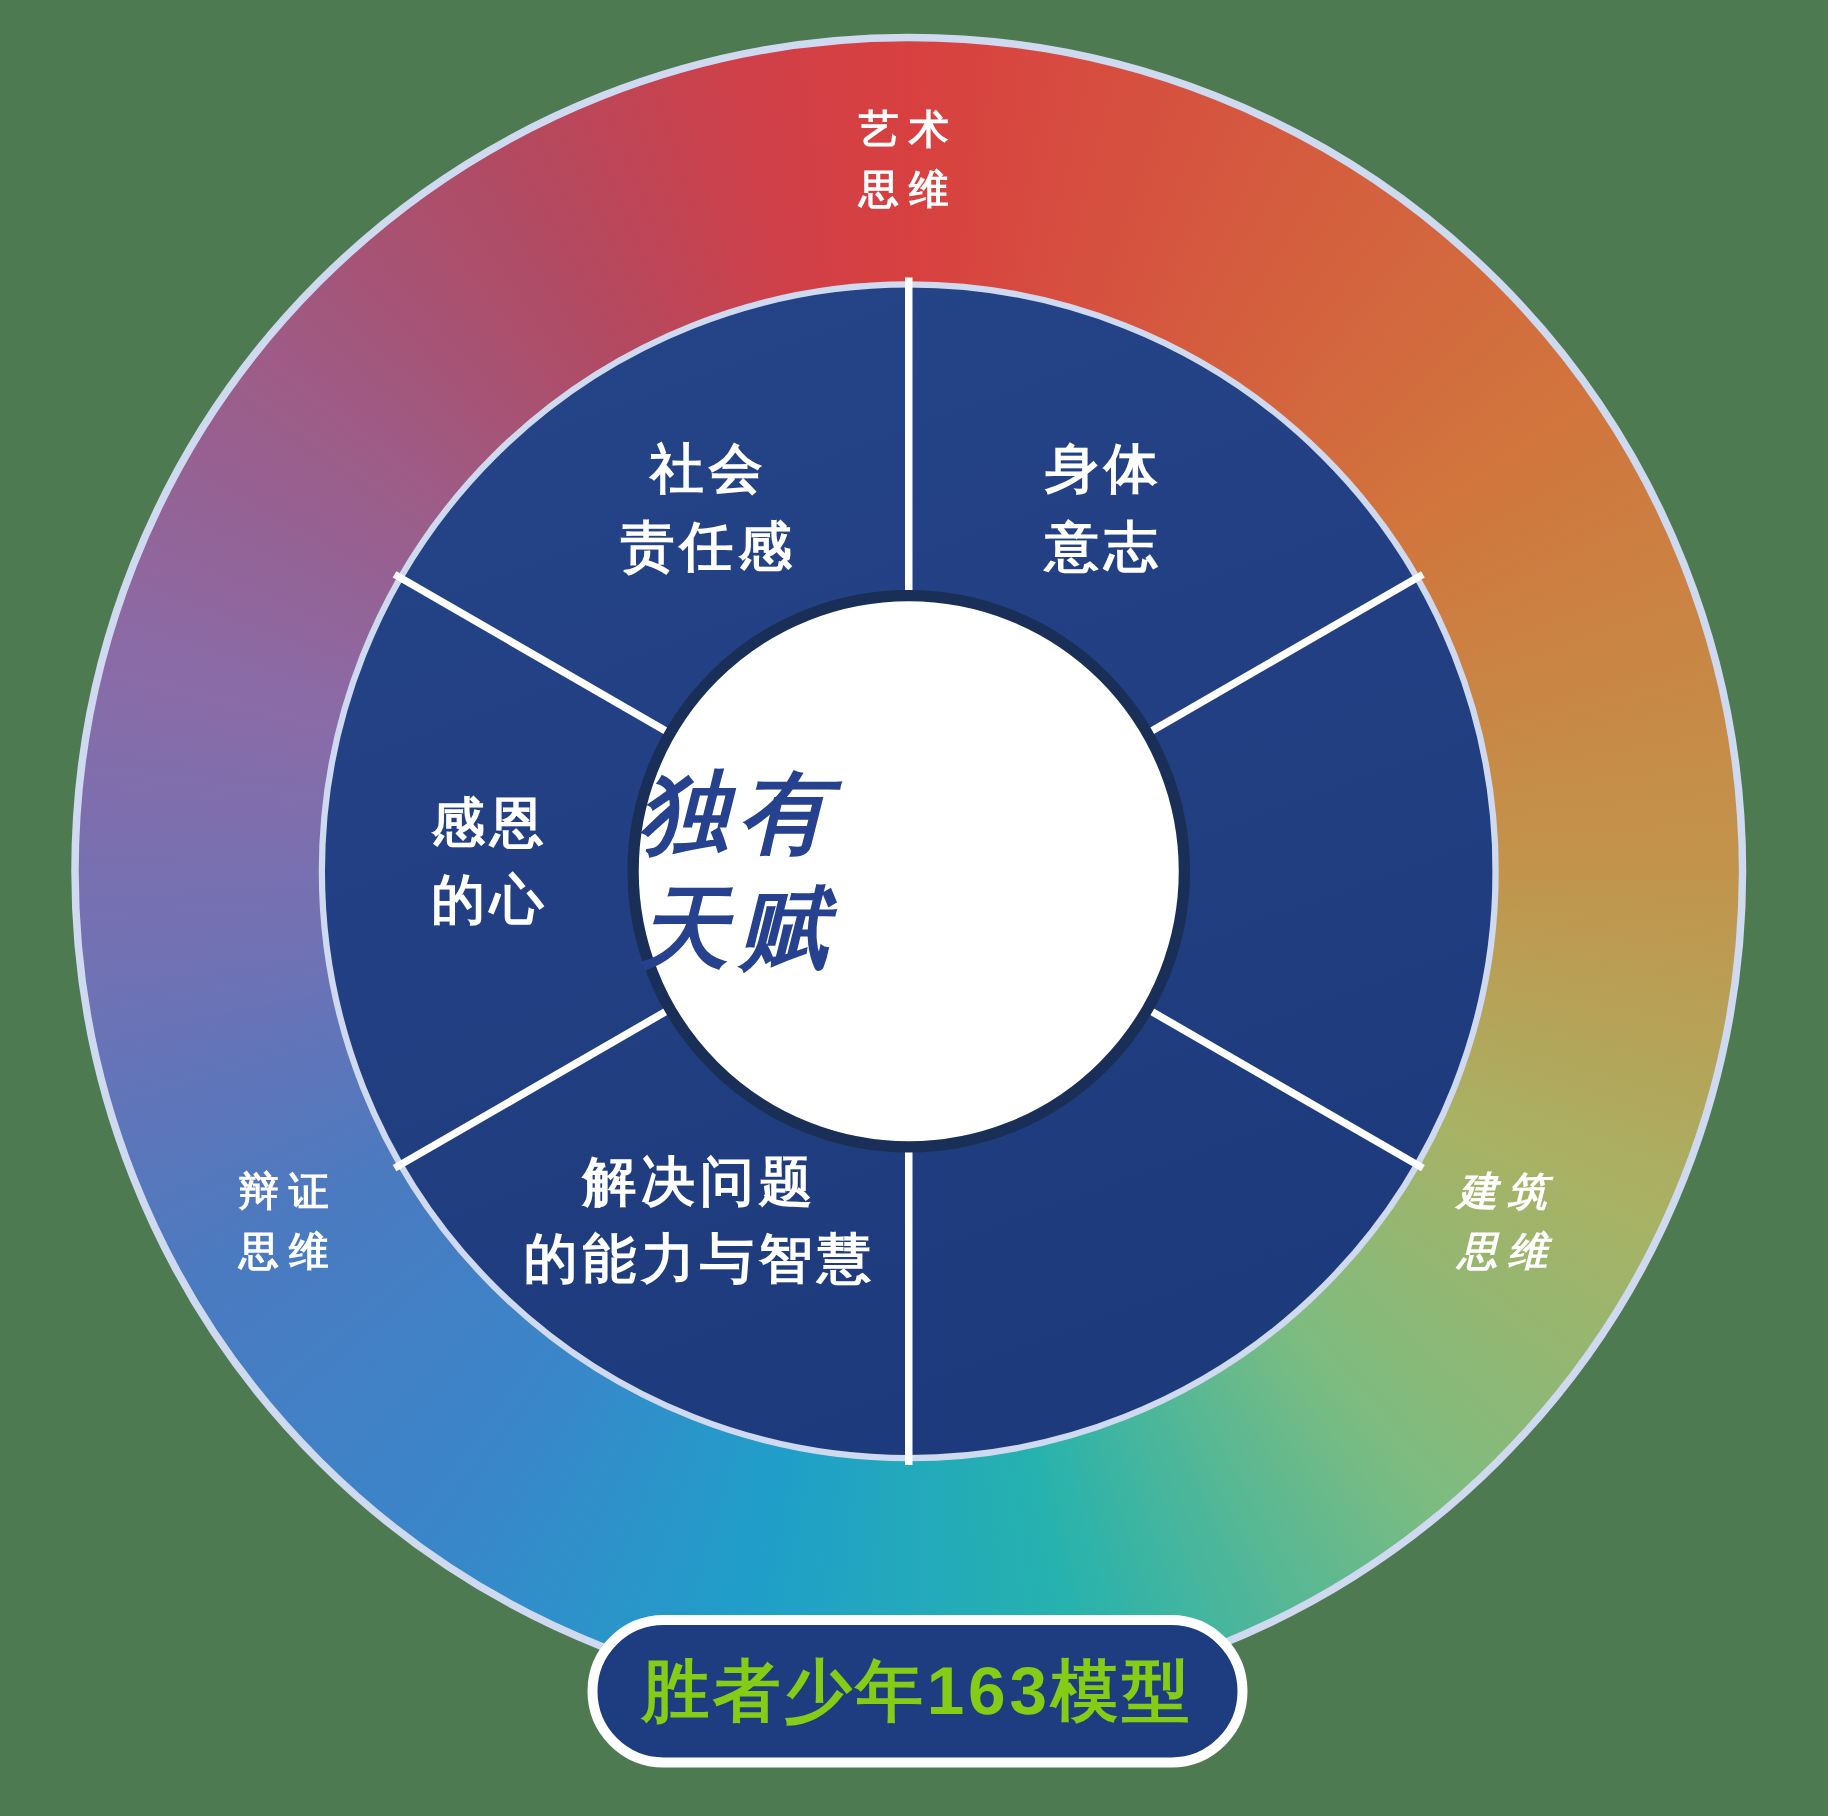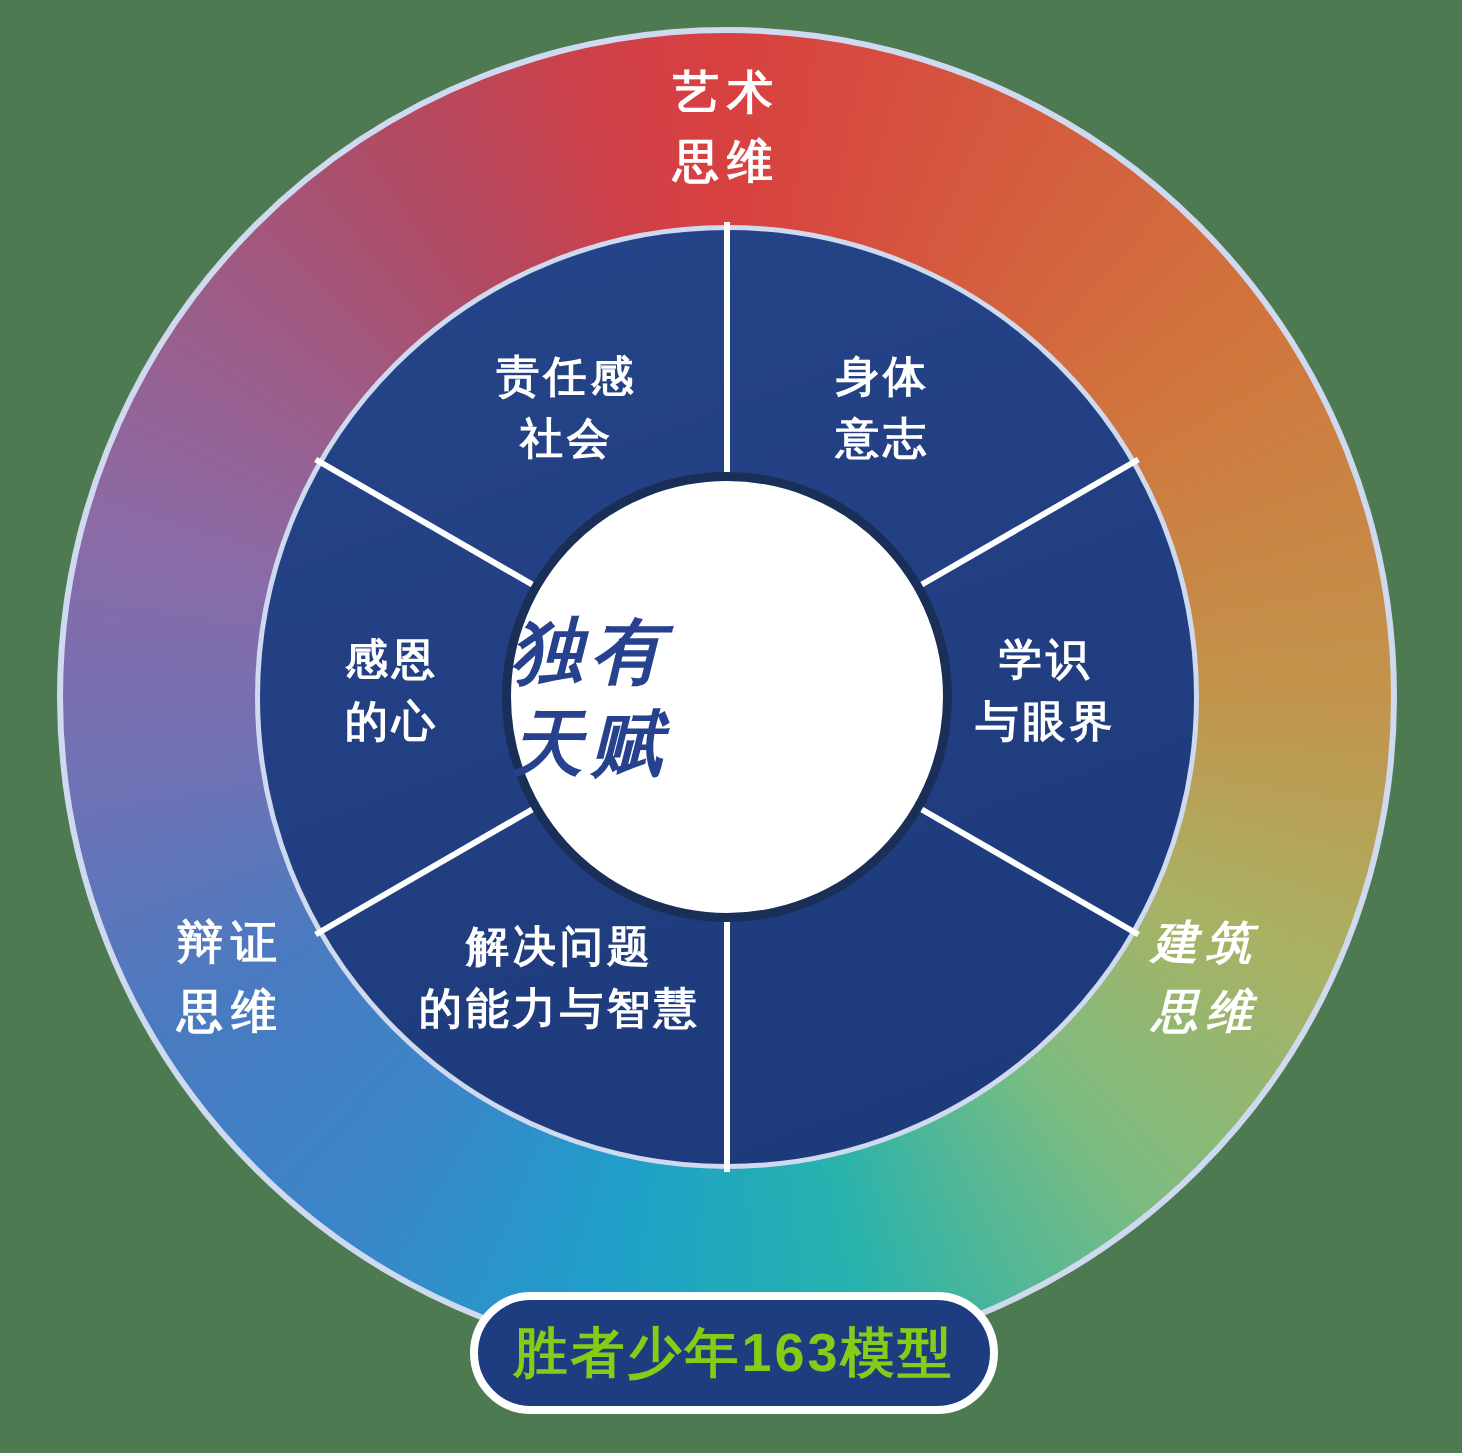--- a/index.html
+++ b/index.html
@@ -85,21 +85,21 @@
   
   .label{
     position:absolute;
     transform:translate(-50%,-50%);
     color:var(--label-text,#ffffff);
     font-weight:bold;
     text-align:center;
     white-space:nowrap;
   }
   .seg-label{font-size:43px;line-height:1.45;letter-spacing:4px;}
-  .ring-label{font-size:46px;line-height:1.5;letter-spacing:8px;}
+  .ring-label{font-size:32px;line-height:1.5;letter-spacing:8px;}
   .lbl-social       {left:567px;top:407px;}
   .lbl-physical     {left:883px;top:407px;}
   .lbl-knowledge    {left:1046px;top:690px;}
   .lbl-selfdrive    {left:892px;top:977px;}
   .lbl-problem      {left:560px;top:977px;}
   .lbl-grateful     {left:392px;top:690px;}
   .lbl-art          {left:727px;top:127px;}
   .lbl-architecture {left:1206px;top:977px;font-style:italic;}
   .lbl-dialectical  {left:231px;top:977px;}
   
@@ -130,33 +130,29 @@
   <div class="inner-disc"></div>
 
   <div class="divider d0"></div>
   <div class="divider d60"></div>
   <div class="divider d120"></div>
   <div class="divider d180"></div>
   <div class="divider d240"></div>
   <div class="divider d300"></div>
 
   <div class="label seg-label lbl-social">
+    <div>社会</div>
     <div>责任感</div>
-    <div>社会</div>
   </div>
 
   <div class="label seg-label lbl-physical">
     <div>身体</div>
     <div>意志</div>
   </div>
 
-  <div class="label seg-label lbl-knowledge">
-    <div>学识</div>
-    <div>与眼界</div>
-  </div>
 
 
   <div class="label seg-label lbl-problem">
     <div>解决问题</div>
     <div>的能力与智慧</div>
   </div>
 
   <div class="label seg-label lbl-grateful">
     <div>感恩</div>
     <div>的心</div>

